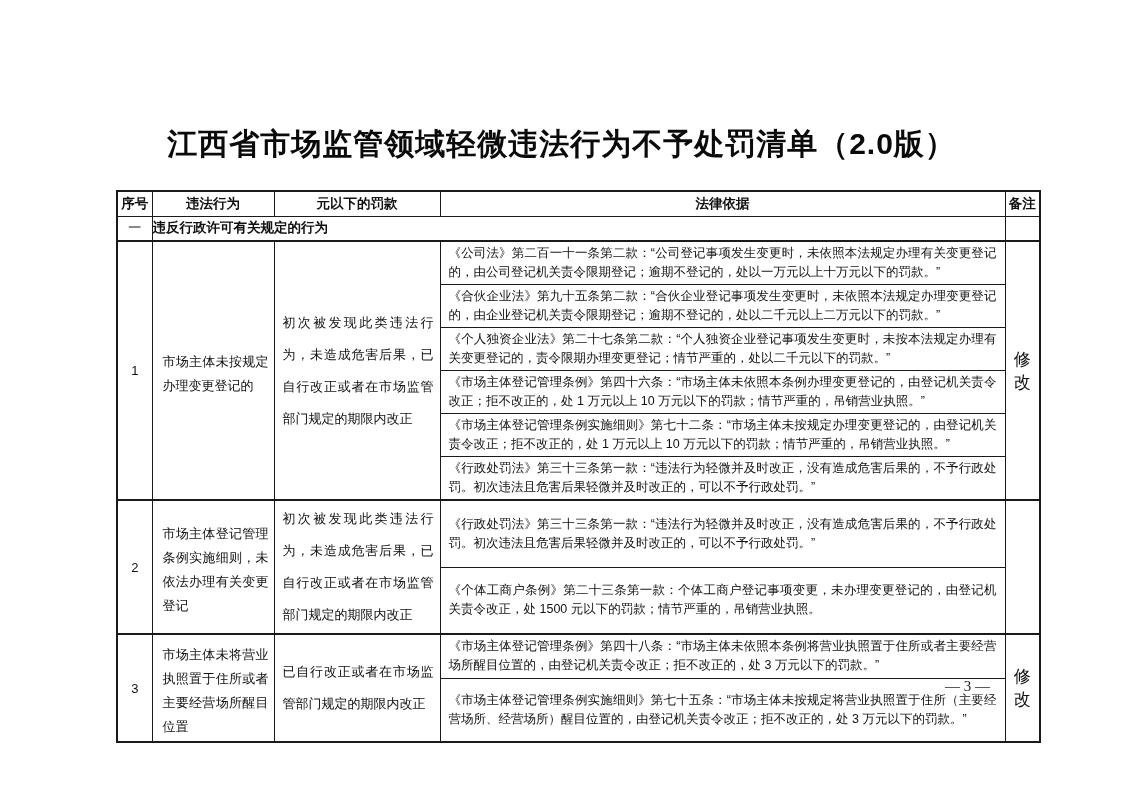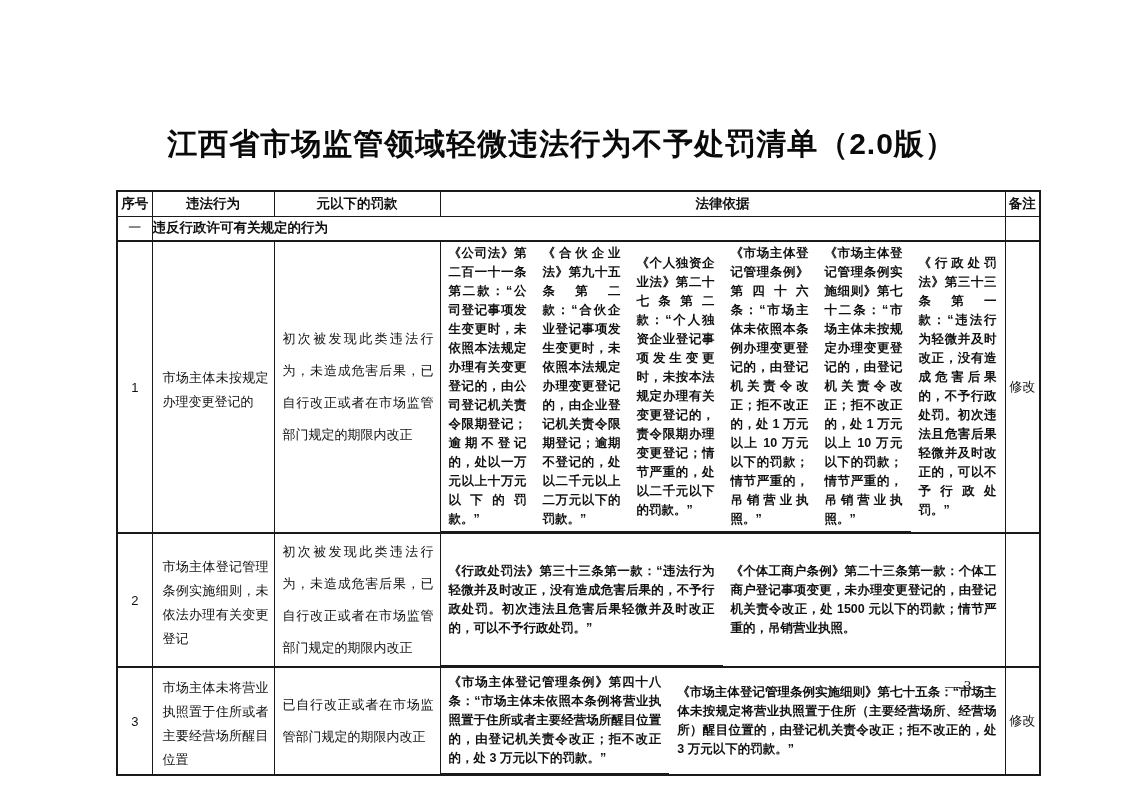--- a/index.html
+++ b/index.html
@@ -66,40 +66,39 @@
   }
   td.condition {
     font-size: 13px;
     line-height: 32px;
     padding: 2px 6px 2px 8px;
     text-align: justify;
   }
   td.legal-cell { padding: 0; vertical-align: top; }
   .legal-stack {
     display: flex;
-    flex-direction: row;
+    flex-direction: column;
     height: 100%;
     width: 100%;
-    font-weight: bold;
   }
   .legal-item {
     flex: 2 1 0;
     display: flex;
     align-items: center;
     border-bottom: 1px solid #1a1a1a;
     font-size: 12.5px;
     line-height: 19px;
     padding: 2px 8px;
     text-align: justify;
   }
   .legal-item.tall { flex: 3 1 0; }
   .legal-item:last-child { border-bottom: none; }
   td.remark {
     text-align: center;
-    font-size: 13px;
+    font-size: 17px;
   }
   .page-number {
     position: absolute;
     top: 678px;
     right: 133px;
     font-size: 15px;
     color: #1a1a1a;
     font-family: "Liberation Serif", "DejaVu Serif", serif;
     white-space: nowrap;
   }

